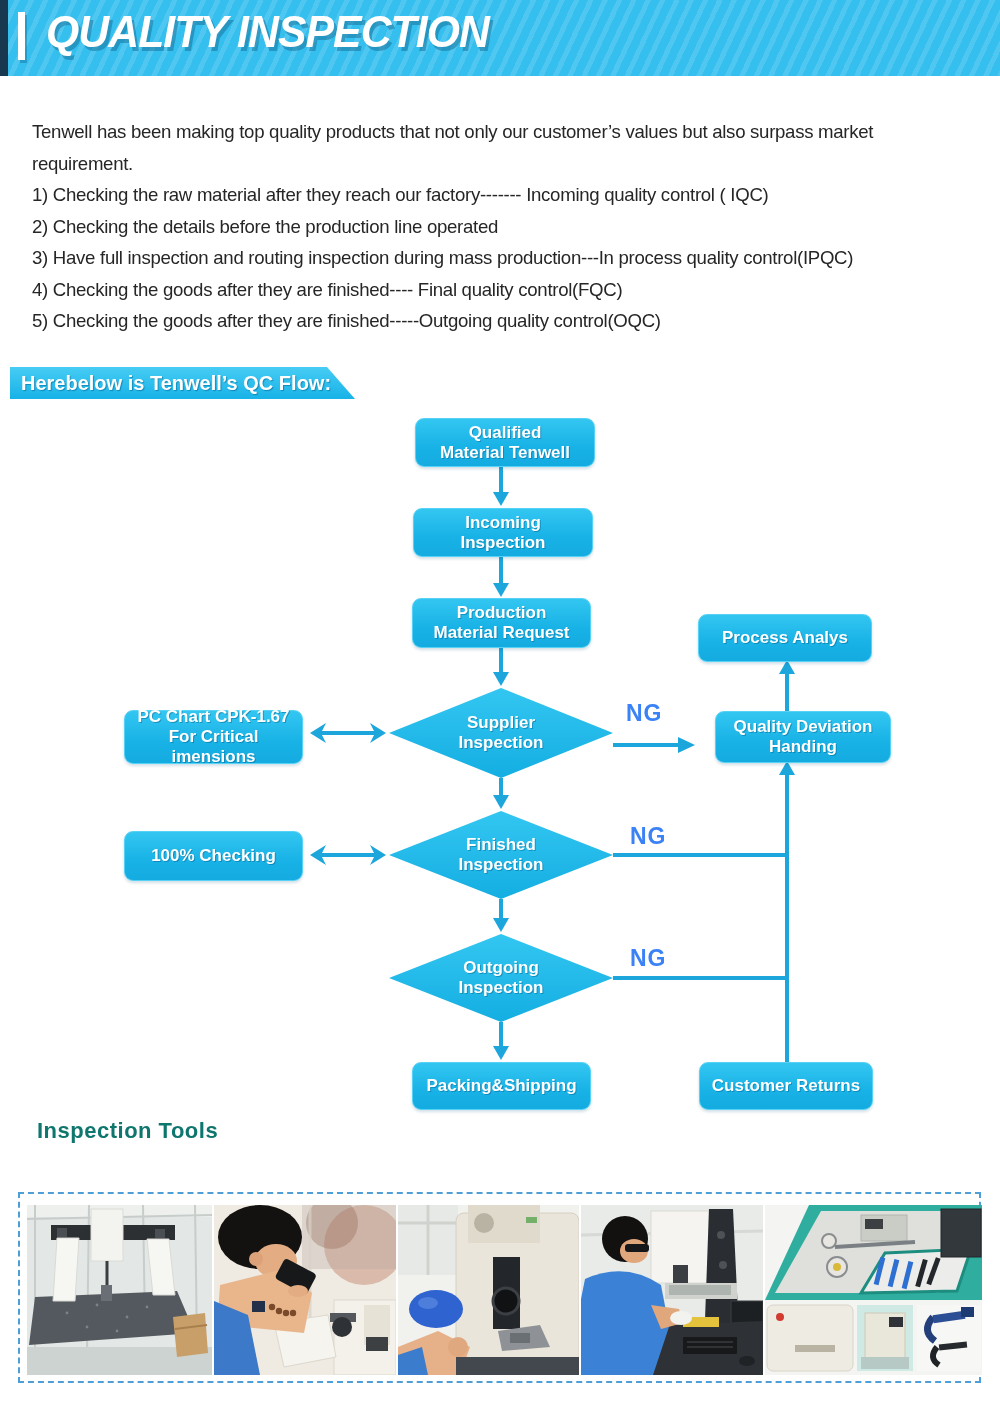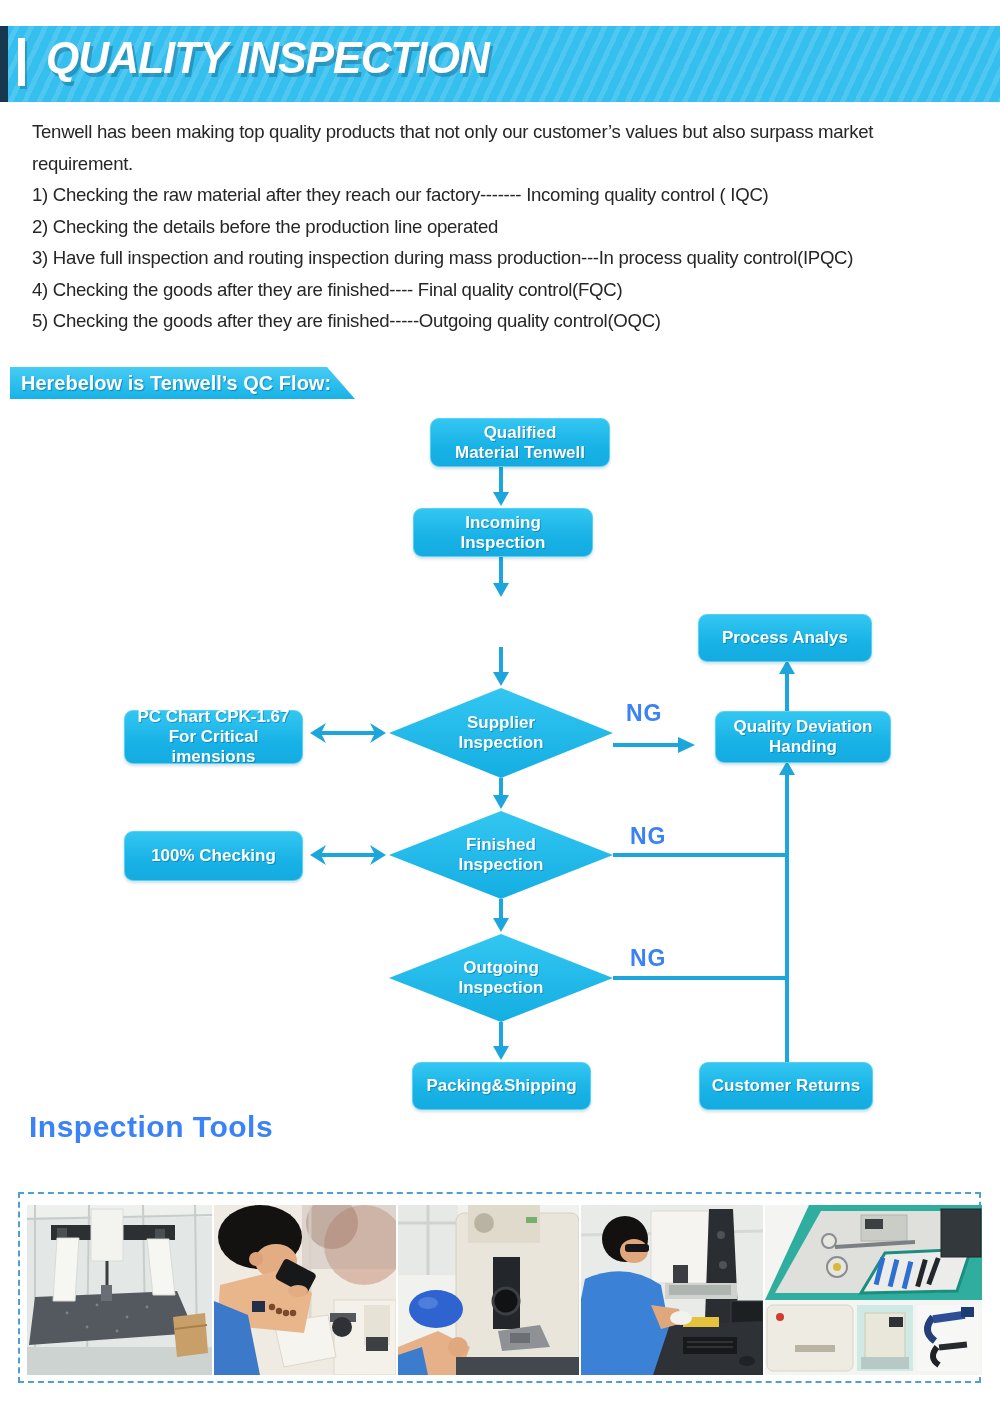--- a/index.html
+++ b/index.html
@@ -1,21 +1,21 @@
 <!DOCTYPE html>
 <html><head>
 <meta charset="utf-8">
 <style>
   html,body{margin:0;padding:0;background:#fff;}
   .canvas{position:relative;width:1000px;height:1401px;background:#ffffff;overflow:hidden;
           font-family:"Liberation Sans",sans-serif;}
 
   
   .banner{position:absolute;left:0;top:0;width:1000px;height:76px;background:#35bfee;
-    background-image:repeating-linear-gradient(115deg,rgba(255,255,255,.13) 0 5px,rgba(255,255,255,0) 5px 13px);margin-top:26px;}
+    background-image:repeating-linear-gradient(115deg,rgba(255,255,255,.13) 0 5px,rgba(255,255,255,0) 5px 13px);}
   .banner-edge{position:absolute;left:0;top:0;width:8px;height:76px;background:#17384f;}
   .banner-bar{position:absolute;left:18px;top:12px;width:7px;height:48px;background:#ffffff;
     box-shadow:2px 3px 0 rgba(22,110,150,.45);}
   .banner-title{position:absolute;left:46px;top:6px;margin:0;font-size:45px;font-weight:bold;font-style:italic;
     color:#ffffff;letter-spacing:-1px;transform:scaleX(.95);transform-origin:left;
     text-shadow:3px 4px 0 rgba(22,110,150,.5);white-space:nowrap;}
 
   
   .intro{position:absolute;left:32px;top:116px;width:950px;color:#262626;font-size:19px;
     letter-spacing:-.3px;transform:scaleX(.98);transform-origin:left;}
@@ -38,22 +38,22 @@
     text-shadow:1px 1px 0 rgba(0,96,140,.45);box-shadow:0 2px 3px rgba(0,80,120,.18);}
   .fdia{position:absolute;z-index:2;width:224px;height:90px;
     background:linear-gradient(180deg,#33c6f1 0%,#14aee2 100%);
     clip-path:polygon(50% 0,100% 50%,50% 100%,0 50%);
     color:#fff;font-weight:bold;font-size:17px;line-height:20px;text-align:center;
     display:flex;flex-direction:column;justify-content:center;
     text-shadow:1px 1px 0 rgba(0,96,140,.45);}
   .ng{position:absolute;z-index:2;color:#3b82f6;font-weight:bold;font-size:23px;letter-spacing:1px;}
 
   
-  .tools-heading{position:absolute;left:25px;top:1106px;margin:4px;font-size:30px;font-weight:bold;
-    color:#3b82f6;letter-spacing:.5px;}
+  .tools-heading{position:absolute;left:25px;top:1106px;margin:12px;font-size:22px;font-weight:bold;
+    color:#0f766e;letter-spacing:.5px;}
   .photo-strip{position:absolute;left:18px;top:1192px;width:959px;height:187px;
     border:2px dashed #4f9fd6;}
   .photo-row{position:absolute;left:7px;top:11px;display:flex;gap:2px;}
   .photo{height:170px;overflow:hidden;background:#e8e8e6;}
   .photo svg{display:block;}
 </style>
 </head>
 <body>
 
 <div class="canvas">
@@ -109,27 +109,31 @@
         <line x1="613" y1="578" x2="787" y2="578"></line>
 
         <line x1="787" y1="373" x2="787" y2="662"></line>
         <polygon points="779,375 795,375 787,361" stroke="none"></polygon>
 
         <line x1="787" y1="274" x2="787" y2="311"></line>
         <polygon points="779,274 795,274 787,260" stroke="none"></polygon>
       </g>
     </svg>
 
-    <div class="fbox" style="left:430px;top:418px;width:178px;height:47px">
+    <div class="fbox" style="left:415px;top:418px;width:178px;height:47px">
       <span>Qualified</span>
       <span>Material Tenwell</span>
     </div>
     <div class="fbox" style="left:413px;top:508px;width:178px;height:47px">
       <span>Incoming</span>
       <span>Inspection</span>
+    </div>
+    <div class="fbox" style="left:412px;top:598px;width:177px;height:48px">
+      <span>Production</span>
+      <span>Material Request</span>
     </div>
     <div class="fbox" style="left:698px;top:614px;width:172px;height:46px">
       <span>Process Analys</span>
     </div>
     <div class="fbox" style="left:124px;top:710px;width:177px;height:52px">
       <span>PC Chart CPK-1.67</span>
       <span>For Critical imensions</span>
     </div>
     <div class="fbox" style="left:715px;top:711px;width:174px;height:50px">
       <span>Quality Deviation</span>

